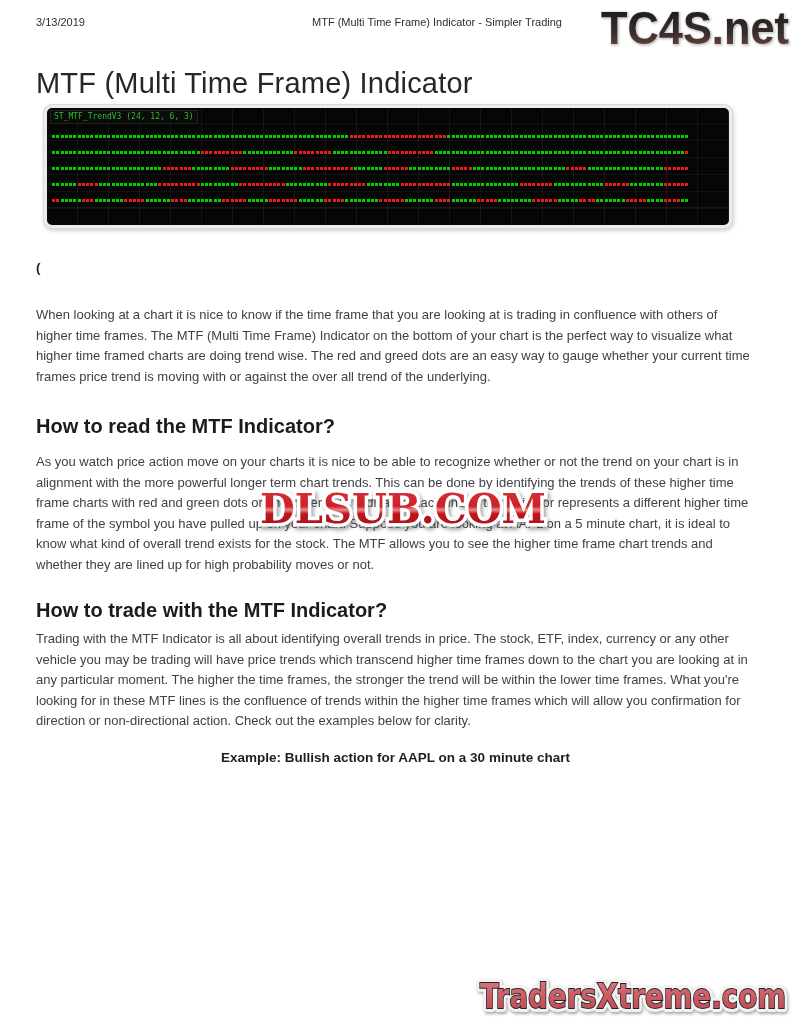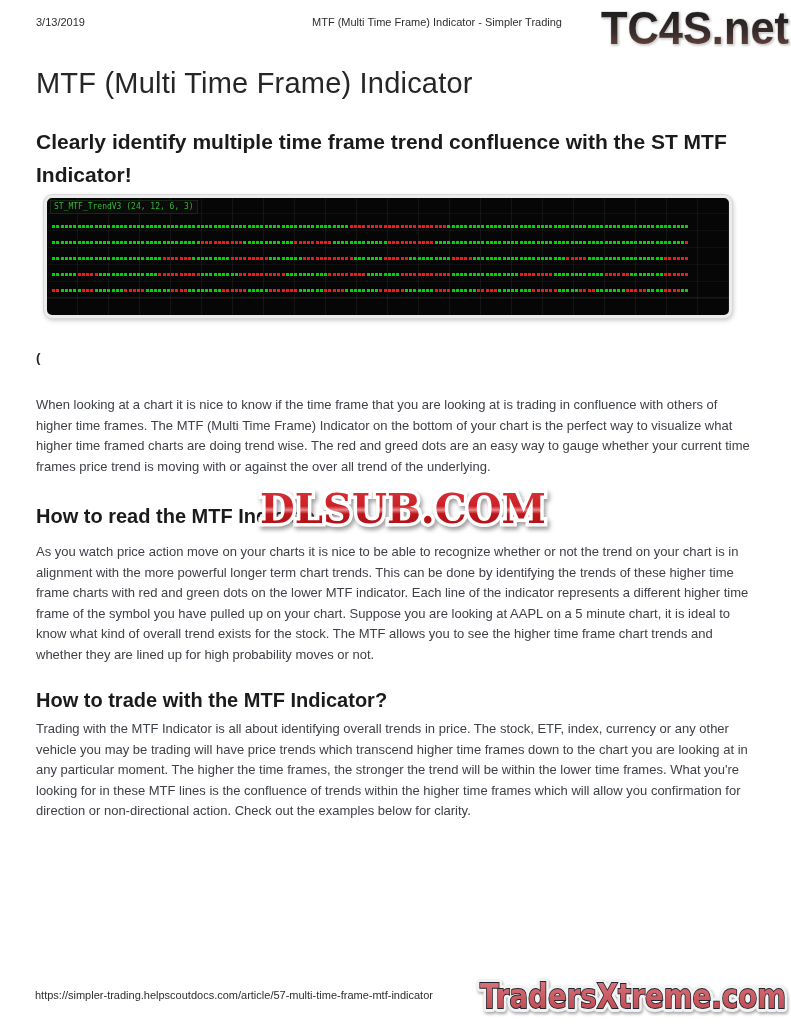--- a/index.html
+++ b/index.html
@@ -64,21 +64,20 @@
       </linearGradient>
     </defs>
     <text x="98" y="43" text-anchor="middle" font-family="Liberation Sans, sans-serif" font-weight="bold" font-size="46" textLength="188" lengthAdjust="spacingAndGlyphs" fill="url(#tcg)" stroke="#d9d9d9" stroke-width="1.1" paint-order="stroke">TC4S.net</text>
   </svg>
 
   <div class="content">
 
     <h1 class="doc-title">MTF (Multi Time Frame) Indicator</h1>
 
 
-    <h2 class="headline">Clearly identify multiple time frame trend confluence with the ST MTF Indicator!</h2>
 
     <div class="chart">
       <div class="plot"></div>
       <div class="axis-line"></div>
       <span class="chart-label">ST_MTF_TrendV3 (24, 12, 6, 3)</span>
       <div class="rows">
           <div class="dot-row"><span class="dot" style="background: rgb(0, 210, 0);"></span><span class="dot" style="background: rgb(0, 210, 0);"></span><span class="dot" style="background: rgb(0, 210, 0);"></span><span class="dot" style="background: rgb(0, 210, 0);"></span><span class="dot" style="background: rgb(0, 210, 0);"></span><span class="dot" style="background: rgb(0, 210, 0);"></span><span class="dot" style="background: rgb(0, 210, 0);"></span><span class="dot" style="background: rgb(0, 210, 0);"></span><span class="dot" style="background: rgb(0, 210, 0);"></span><span class="dot" style="background: rgb(0, 210, 0);"></span><span class="dot" style="background: rgb(0, 210, 0);"></span><span class="dot" style="background: rgb(0, 210, 0);"></span><span class="dot" style="background: rgb(0, 210, 0);"></span><span class="dot" style="background: rgb(0, 210, 0);"></span><span class="dot" style="background: rgb(0, 210, 0);"></span><span class="dot" style="background: rgb(0, 210, 0);"></span><span class="dot" style="background: rgb(0, 210, 0);"></span><span class="dot" style="background: rgb(0, 210, 0);"></span><span class="dot" style="background: rgb(0, 210, 0);"></span><span class="dot" style="background: rgb(0, 210, 0);"></span><span class="dot" style="background: rgb(0, 210, 0);"></span><span class="dot" style="background: rgb(0, 210, 0);"></span><span class="dot" style="background: rgb(0, 210, 0);"></span><span class="dot" style="background: rgb(0, 210, 0);"></span><span class="dot" style="background: rgb(0, 210, 0);"></span><span class="dot" style="background: rgb(0, 210, 0);"></span><span class="dot" style="background: rgb(0, 210, 0);"></span><span class="dot" style="background: rgb(0, 210, 0);"></span><span class="dot" style="background: rgb(0, 210, 0);"></span><span class="dot" style="background: rgb(0, 210, 0);"></span><span class="dot" style="background: rgb(0, 210, 0);"></span><span class="dot" style="background: rgb(0, 210, 0);"></span><span class="dot" style="background: rgb(0, 210, 0);"></span><span class="dot" style="background: rgb(0, 210, 0);"></span><span class="dot" style="background: rgb(0, 210, 0);"></span><span class="dot" style="background: rgb(0, 210, 0);"></span><span class="dot" style="background: rgb(0, 210, 0);"></span><span class="dot" style="background: rgb(0, 210, 0);"></span><span class="dot" style="background: rgb(0, 210, 0);"></span><span class="dot" style="background: rgb(0, 210, 0);"></span><span class="dot" style="background: rgb(0, 210, 0);"></span><span class="dot" style="background: rgb(0, 210, 0);"></span><span class="dot" style="background: rgb(0, 210, 0);"></span><span class="dot" style="background: rgb(0, 210, 0);"></span><span class="dot" style="background: rgb(0, 210, 0);"></span><span class="dot" style="background: rgb(0, 210, 0);"></span><span class="dot" style="background: rgb(0, 210, 0);"></span><span class="dot" style="background: rgb(0, 210, 0);"></span><span class="dot" style="background: rgb(0, 210, 0);"></span><span class="dot" style="background: rgb(0, 210, 0);"></span><span class="dot" style="background: rgb(0, 210, 0);"></span><span class="dot" style="background: rgb(0, 210, 0);"></span><span class="dot" style="background: rgb(0, 210, 0);"></span><span class="dot" style="background: rgb(0, 210, 0);"></span><span class="dot" style="background: rgb(0, 210, 0);"></span><span class="dot" style="background: rgb(0, 210, 0);"></span><span class="dot" style="background: rgb(0, 210, 0);"></span><span class="dot" style="background: rgb(0, 210, 0);"></span><span class="dot" style="background: rgb(0, 210, 0);"></span><span class="dot" style="background: rgb(0, 210, 0);"></span><span class="dot" style="background: rgb(0, 210, 0);"></span><span class="dot" style="background: rgb(0, 210, 0);"></span><span class="dot" style="background: rgb(0, 210, 0);"></span><span class="dot" style="background: rgb(0, 210, 0);"></span><span class="dot" style="background: rgb(0, 210, 0);"></span><span class="dot" style="background: rgb(0, 210, 0);"></span><span class="dot" style="background: rgb(0, 210, 0);"></span><span class="dot" style="background: rgb(0, 210, 0);"></span><span class="dot" style="background: rgb(0, 210, 0);"></span><span class="dot" style="background: rgb(0, 210, 0);"></span><span class="dot" style="background: rgb(238, 26, 26);"></span><span class="dot" style="background: rgb(238, 26, 26);"></span><span class="dot" style="background: rgb(238, 26, 26);"></span><span class="dot" style="background: rgb(238, 26, 26);"></span><span class="dot" style="background: rgb(238, 26, 26);"></span><span class="dot" style="background: rgb(238, 26, 26);"></span><span class="dot" style="background: rgb(238, 26, 26);"></span><span class="dot" style="background: rgb(238, 26, 26);"></span><span class="dot" style="background: rgb(238, 26, 26);"></span><span class="dot" style="background: rgb(238, 26, 26);"></span><span class="dot" style="background: rgb(238, 26, 26);"></span><span class="dot" style="background: rgb(238, 26, 26);"></span><span class="dot" style="background: rgb(238, 26, 26);"></span><span class="dot" style="background: rgb(238, 26, 26);"></span><span class="dot" style="background: rgb(238, 26, 26);"></span><span class="dot" style="background: rgb(238, 26, 26);"></span><span class="dot" style="background: rgb(238, 26, 26);"></span><span class="dot" style="background: rgb(238, 26, 26);"></span><span class="dot" style="background: rgb(238, 26, 26);"></span><span class="dot" style="background: rgb(238, 26, 26);"></span><span class="dot" style="background: rgb(238, 26, 26);"></span><span class="dot" style="background: rgb(238, 26, 26);"></span><span class="dot" style="background: rgb(238, 26, 26);"></span><span class="dot" style="background: rgb(0, 210, 0);"></span><span class="dot" style="background: rgb(0, 210, 0);"></span><span class="dot" style="background: rgb(0, 210, 0);"></span><span class="dot" style="background: rgb(0, 210, 0);"></span><span class="dot" style="background: rgb(0, 210, 0);"></span><span class="dot" style="background: rgb(0, 210, 0);"></span><span class="dot" style="background: rgb(0, 210, 0);"></span><span class="dot" style="background: rgb(0, 210, 0);"></span><span class="dot" style="background: rgb(0, 210, 0);"></span><span class="dot" style="background: rgb(0, 210, 0);"></span><span class="dot" style="background: rgb(0, 210, 0);"></span><span class="dot" style="background: rgb(0, 210, 0);"></span><span class="dot" style="background: rgb(0, 210, 0);"></span><span class="dot" style="background: rgb(0, 210, 0);"></span><span class="dot" style="background: rgb(0, 210, 0);"></span><span class="dot" style="background: rgb(0, 210, 0);"></span><span class="dot" style="background: rgb(0, 210, 0);"></span><span class="dot" style="background: rgb(0, 210, 0);"></span><span class="dot" style="background: rgb(0, 210, 0);"></span><span class="dot" style="background: rgb(0, 210, 0);"></span><span class="dot" style="background: rgb(0, 210, 0);"></span><span class="dot" style="background: rgb(0, 210, 0);"></span><span class="dot" style="background: rgb(0, 210, 0);"></span><span class="dot" style="background: rgb(0, 210, 0);"></span><span class="dot" style="background: rgb(0, 210, 0);"></span><span class="dot" style="background: rgb(0, 210, 0);"></span><span class="dot" style="background: rgb(0, 210, 0);"></span><span class="dot" style="background: rgb(0, 210, 0);"></span><span class="dot" style="background: rgb(0, 210, 0);"></span><span class="dot" style="background: rgb(0, 210, 0);"></span><span class="dot" style="background: rgb(0, 210, 0);"></span><span class="dot" style="background: rgb(0, 210, 0);"></span><span class="dot" style="background: rgb(0, 210, 0);"></span><span class="dot" style="background: rgb(0, 210, 0);"></span><span class="dot" style="background: rgb(0, 210, 0);"></span><span class="dot" style="background: rgb(0, 210, 0);"></span><span class="dot" style="background: rgb(0, 210, 0);"></span><span class="dot" style="background: rgb(0, 210, 0);"></span><span class="dot" style="background: rgb(0, 210, 0);"></span><span class="dot" style="background: rgb(0, 210, 0);"></span><span class="dot" style="background: rgb(0, 210, 0);"></span><span class="dot" style="background: rgb(0, 210, 0);"></span><span class="dot" style="background: rgb(0, 210, 0);"></span><span class="dot" style="background: rgb(0, 210, 0);"></span><span class="dot" style="background: rgb(0, 210, 0);"></span><span class="dot" style="background: rgb(0, 210, 0);"></span><span class="dot" style="background: rgb(0, 210, 0);"></span><span class="dot" style="background: rgb(0, 210, 0);"></span><span class="dot" style="background: rgb(0, 210, 0);"></span><span class="dot" style="background: rgb(0, 210, 0);"></span><span class="dot" style="background: rgb(0, 210, 0);"></span><span class="dot" style="background: rgb(0, 210, 0);"></span><span class="dot" style="background: rgb(0, 210, 0);"></span><span class="dot" style="background: rgb(0, 210, 0);"></span><span class="dot" style="background: rgb(0, 210, 0);"></span><span class="dot" style="background: rgb(0, 210, 0);"></span><span class="dot" style="background: rgb(0, 210, 0);"></span></div>
           <div class="dot-row"><span class="dot" style="background: rgb(0, 210, 0);"></span><span class="dot" style="background: rgb(0, 210, 0);"></span><span class="dot" style="background: rgb(0, 210, 0);"></span><span class="dot" style="background: rgb(0, 210, 0);"></span><span class="dot" style="background: rgb(0, 210, 0);"></span><span class="dot" style="background: rgb(0, 210, 0);"></span><span class="dot" style="background: rgb(0, 210, 0);"></span><span class="dot" style="background: rgb(0, 210, 0);"></span><span class="dot" style="background: rgb(0, 210, 0);"></span><span class="dot" style="background: rgb(0, 210, 0);"></span><span class="dot" style="background: rgb(0, 210, 0);"></span><span class="dot" style="background: rgb(0, 210, 0);"></span><span class="dot" style="background: rgb(0, 210, 0);"></span><span class="dot" style="background: rgb(0, 210, 0);"></span><span class="dot" style="background: rgb(0, 210, 0);"></span><span class="dot" style="background: rgb(0, 210, 0);"></span><span class="dot" style="background: rgb(0, 210, 0);"></span><span class="dot" style="background: rgb(0, 210, 0);"></span><span class="dot" style="background: rgb(0, 210, 0);"></span><span class="dot" style="background: rgb(0, 210, 0);"></span><span class="dot" style="background: rgb(0, 210, 0);"></span><span class="dot" style="background: rgb(0, 210, 0);"></span><span class="dot" style="background: rgb(0, 210, 0);"></span><span class="dot" style="background: rgb(0, 210, 0);"></span><span class="dot" style="background: rgb(0, 210, 0);"></span><span class="dot" style="background: rgb(0, 210, 0);"></span><span class="dot" style="background: rgb(0, 210, 0);"></span><span class="dot" style="background: rgb(0, 210, 0);"></span><span class="dot" style="background: rgb(0, 210, 0);"></span><span class="dot" style="background: rgb(0, 210, 0);"></span><span class="dot" style="background: rgb(0, 210, 0);"></span><span class="dot" style="background: rgb(0, 210, 0);"></span><span class="dot" style="background: rgb(0, 210, 0);"></span><span class="dot" style="background: rgb(0, 210, 0);"></span><span class="dot" style="background: rgb(0, 210, 0);"></span><span class="dot" style="background: rgb(238, 26, 26);"></span><span class="dot" style="background: rgb(238, 26, 26);"></span><span class="dot" style="background: rgb(238, 26, 26);"></span><span class="dot" style="background: rgb(238, 26, 26);"></span><span class="dot" style="background: rgb(238, 26, 26);"></span><span class="dot" style="background: rgb(238, 26, 26);"></span><span class="dot" style="background: rgb(238, 26, 26);"></span><span class="dot" style="background: rgb(238, 26, 26);"></span><span class="dot" style="background: rgb(238, 26, 26);"></span><span class="dot" style="background: rgb(238, 26, 26);"></span><span class="dot" style="background: rgb(0, 210, 0);"></span><span class="dot" style="background: rgb(0, 210, 0);"></span><span class="dot" style="background: rgb(0, 210, 0);"></span><span class="dot" style="background: rgb(0, 210, 0);"></span><span class="dot" style="background: rgb(0, 210, 0);"></span><span class="dot" style="background: rgb(0, 210, 0);"></span><span class="dot" style="background: rgb(0, 210, 0);"></span><span class="dot" style="background: rgb(0, 210, 0);"></span><span class="dot" style="background: rgb(0, 210, 0);"></span><span class="dot" style="background: rgb(0, 210, 0);"></span><span class="dot" style="background: rgb(0, 210, 0);"></span><span class="dot" style="background: rgb(0, 210, 0);"></span><span class="dot" style="background: rgb(238, 26, 26);"></span><span class="dot" style="background: rgb(238, 26, 26);"></span><span class="dot" style="background: rgb(238, 26, 26);"></span><span class="dot" style="background: rgb(238, 26, 26);"></span><span class="dot" style="background: rgb(238, 26, 26);"></span><span class="dot" style="background: rgb(238, 26, 26);"></span><span class="dot" style="background: rgb(238, 26, 26);"></span><span class="dot" style="background: rgb(238, 26, 26);"></span><span class="dot" style="background: rgb(238, 26, 26);"></span><span class="dot" style="background: rgb(0, 210, 0);"></span><span class="dot" style="background: rgb(0, 210, 0);"></span><span class="dot" style="background: rgb(0, 210, 0);"></span><span class="dot" style="background: rgb(0, 210, 0);"></span><span class="dot" style="background: rgb(0, 210, 0);"></span><span class="dot" style="background: rgb(0, 210, 0);"></span><span class="dot" style="background: rgb(0, 210, 0);"></span><span class="dot" style="background: rgb(0, 210, 0);"></span><span class="dot" style="background: rgb(0, 210, 0);"></span><span class="dot" style="background: rgb(0, 210, 0);"></span><span class="dot" style="background: rgb(0, 210, 0);"></span><span class="dot" style="background: rgb(0, 210, 0);"></span><span class="dot" style="background: rgb(0, 210, 0);"></span><span class="dot" style="background: rgb(238, 26, 26);"></span><span class="dot" style="background: rgb(238, 26, 26);"></span><span class="dot" style="background: rgb(238, 26, 26);"></span><span class="dot" style="background: rgb(238, 26, 26);"></span><span class="dot" style="background: rgb(238, 26, 26);"></span><span class="dot" style="background: rgb(238, 26, 26);"></span><span class="dot" style="background: rgb(238, 26, 26);"></span><span class="dot" style="background: rgb(238, 26, 26);"></span><span class="dot" style="background: rgb(238, 26, 26);"></span><span class="dot" style="background: rgb(238, 26, 26);"></span><span class="dot" style="background: rgb(238, 26, 26);"></span><span class="dot" style="background: rgb(0, 210, 0);"></span><span class="dot" style="background: rgb(0, 210, 0);"></span><span class="dot" style="background: rgb(0, 210, 0);"></span><span class="dot" style="background: rgb(0, 210, 0);"></span><span class="dot" style="background: rgb(0, 210, 0);"></span><span class="dot" style="background: rgb(0, 210, 0);"></span><span class="dot" style="background: rgb(0, 210, 0);"></span><span class="dot" style="background: rgb(0, 210, 0);"></span><span class="dot" style="background: rgb(0, 210, 0);"></span><span class="dot" style="background: rgb(0, 210, 0);"></span><span class="dot" style="background: rgb(0, 210, 0);"></span><span class="dot" style="background: rgb(0, 210, 0);"></span><span class="dot" style="background: rgb(0, 210, 0);"></span><span class="dot" style="background: rgb(0, 210, 0);"></span><span class="dot" style="background: rgb(0, 210, 0);"></span><span class="dot" style="background: rgb(0, 210, 0);"></span><span class="dot" style="background: rgb(0, 210, 0);"></span><span class="dot" style="background: rgb(0, 210, 0);"></span><span class="dot" style="background: rgb(0, 210, 0);"></span><span class="dot" style="background: rgb(0, 210, 0);"></span><span class="dot" style="background: rgb(0, 210, 0);"></span><span class="dot" style="background: rgb(0, 210, 0);"></span><span class="dot" style="background: rgb(0, 210, 0);"></span><span class="dot" style="background: rgb(0, 210, 0);"></span><span class="dot" style="background: rgb(0, 210, 0);"></span><span class="dot" style="background: rgb(0, 210, 0);"></span><span class="dot" style="background: rgb(0, 210, 0);"></span><span class="dot" style="background: rgb(0, 210, 0);"></span><span class="dot" style="background: rgb(0, 210, 0);"></span><span class="dot" style="background: rgb(0, 210, 0);"></span><span class="dot" style="background: rgb(0, 210, 0);"></span><span class="dot" style="background: rgb(0, 210, 0);"></span><span class="dot" style="background: rgb(0, 210, 0);"></span><span class="dot" style="background: rgb(0, 210, 0);"></span><span class="dot" style="background: rgb(0, 210, 0);"></span><span class="dot" style="background: rgb(0, 210, 0);"></span><span class="dot" style="background: rgb(0, 210, 0);"></span><span class="dot" style="background: rgb(0, 210, 0);"></span><span class="dot" style="background: rgb(0, 210, 0);"></span><span class="dot" style="background: rgb(0, 210, 0);"></span><span class="dot" style="background: rgb(0, 210, 0);"></span><span class="dot" style="background: rgb(0, 210, 0);"></span><span class="dot" style="background: rgb(0, 210, 0);"></span><span class="dot" style="background: rgb(0, 210, 0);"></span><span class="dot" style="background: rgb(0, 210, 0);"></span><span class="dot" style="background: rgb(0, 210, 0);"></span><span class="dot" style="background: rgb(0, 210, 0);"></span><span class="dot" style="background: rgb(0, 210, 0);"></span><span class="dot" style="background: rgb(0, 210, 0);"></span><span class="dot" style="background: rgb(0, 210, 0);"></span><span class="dot" style="background: rgb(0, 210, 0);"></span><span class="dot" style="background: rgb(0, 210, 0);"></span><span class="dot" style="background: rgb(0, 210, 0);"></span><span class="dot" style="background: rgb(0, 210, 0);"></span><span class="dot" style="background: rgb(0, 210, 0);"></span><span class="dot" style="background: rgb(0, 210, 0);"></span><span class="dot" style="background: rgb(0, 210, 0);"></span><span class="dot" style="background: rgb(0, 210, 0);"></span><span class="dot" style="background: rgb(0, 210, 0);"></span><span class="dot" style="background: rgb(238, 26, 26);"></span></div>
           <div class="dot-row"><span class="dot" style="background: rgb(0, 210, 0);"></span><span class="dot" style="background: rgb(0, 210, 0);"></span><span class="dot" style="background: rgb(0, 210, 0);"></span><span class="dot" style="background: rgb(0, 210, 0);"></span><span class="dot" style="background: rgb(0, 210, 0);"></span><span class="dot" style="background: rgb(0, 210, 0);"></span><span class="dot" style="background: rgb(0, 210, 0);"></span><span class="dot" style="background: rgb(0, 210, 0);"></span><span class="dot" style="background: rgb(0, 210, 0);"></span><span class="dot" style="background: rgb(0, 210, 0);"></span><span class="dot" style="background: rgb(0, 210, 0);"></span><span class="dot" style="background: rgb(0, 210, 0);"></span><span class="dot" style="background: rgb(0, 210, 0);"></span><span class="dot" style="background: rgb(0, 210, 0);"></span><span class="dot" style="background: rgb(0, 210, 0);"></span><span class="dot" style="background: rgb(0, 210, 0);"></span><span class="dot" style="background: rgb(0, 210, 0);"></span><span class="dot" style="background: rgb(0, 210, 0);"></span><span class="dot" style="background: rgb(0, 210, 0);"></span><span class="dot" style="background: rgb(0, 210, 0);"></span><span class="dot" style="background: rgb(0, 210, 0);"></span><span class="dot" style="background: rgb(0, 210, 0);"></span><span class="dot" style="background: rgb(0, 210, 0);"></span><span class="dot" style="background: rgb(0, 210, 0);"></span><span class="dot" style="background: rgb(0, 210, 0);"></span><span class="dot" style="background: rgb(0, 210, 0);"></span><span class="dot" style="background: rgb(238, 26, 26);"></span><span class="dot" style="background: rgb(238, 26, 26);"></span><span class="dot" style="background: rgb(238, 26, 26);"></span><span class="dot" style="background: rgb(238, 26, 26);"></span><span class="dot" style="background: rgb(238, 26, 26);"></span><span class="dot" style="background: rgb(238, 26, 26);"></span><span class="dot" style="background: rgb(238, 26, 26);"></span><span class="dot" style="background: rgb(0, 210, 0);"></span><span class="dot" style="background: rgb(0, 210, 0);"></span><span class="dot" style="background: rgb(0, 210, 0);"></span><span class="dot" style="background: rgb(0, 210, 0);"></span><span class="dot" style="background: rgb(0, 210, 0);"></span><span class="dot" style="background: rgb(0, 210, 0);"></span><span class="dot" style="background: rgb(0, 210, 0);"></span><span class="dot" style="background: rgb(0, 210, 0);"></span><span class="dot" style="background: rgb(0, 210, 0);"></span><span class="dot" style="background: rgb(238, 26, 26);"></span><span class="dot" style="background: rgb(238, 26, 26);"></span><span class="dot" style="background: rgb(238, 26, 26);"></span><span class="dot" style="background: rgb(238, 26, 26);"></span><span class="dot" style="background: rgb(238, 26, 26);"></span><span class="dot" style="background: rgb(238, 26, 26);"></span><span class="dot" style="background: rgb(238, 26, 26);"></span><span class="dot" style="background: rgb(238, 26, 26);"></span><span class="dot" style="background: rgb(238, 26, 26);"></span><span class="dot" style="background: rgb(0, 210, 0);"></span><span class="dot" style="background: rgb(0, 210, 0);"></span><span class="dot" style="background: rgb(0, 210, 0);"></span><span class="dot" style="background: rgb(0, 210, 0);"></span><span class="dot" style="background: rgb(0, 210, 0);"></span><span class="dot" style="background: rgb(0, 210, 0);"></span><span class="dot" style="background: rgb(0, 210, 0);"></span><span class="dot" style="background: rgb(0, 210, 0);"></span><span class="dot" style="background: rgb(238, 26, 26);"></span><span class="dot" style="background: rgb(238, 26, 26);"></span><span class="dot" style="background: rgb(238, 26, 26);"></span><span class="dot" style="background: rgb(238, 26, 26);"></span><span class="dot" style="background: rgb(238, 26, 26);"></span><span class="dot" style="background: rgb(238, 26, 26);"></span><span class="dot" style="background: rgb(238, 26, 26);"></span><span class="dot" style="background: rgb(238, 26, 26);"></span><span class="dot" style="background: rgb(238, 26, 26);"></span><span class="dot" style="background: rgb(238, 26, 26);"></span><span class="dot" style="background: rgb(238, 26, 26);"></span><span class="dot" style="background: rgb(238, 26, 26);"></span><span class="dot" style="background: rgb(0, 210, 0);"></span><span class="dot" style="background: rgb(0, 210, 0);"></span><span class="dot" style="background: rgb(0, 210, 0);"></span><span class="dot" style="background: rgb(0, 210, 0);"></span><span class="dot" style="background: rgb(0, 210, 0);"></span><span class="dot" style="background: rgb(0, 210, 0);"></span><span class="dot" style="background: rgb(0, 210, 0);"></span><span class="dot" style="background: rgb(238, 26, 26);"></span><span class="dot" style="background: rgb(238, 26, 26);"></span><span class="dot" style="background: rgb(238, 26, 26);"></span><span class="dot" style="background: rgb(238, 26, 26);"></span><span class="dot" style="background: rgb(238, 26, 26);"></span><span class="dot" style="background: rgb(238, 26, 26);"></span><span class="dot" style="background: rgb(0, 210, 0);"></span><span class="dot" style="background: rgb(0, 210, 0);"></span><span class="dot" style="background: rgb(0, 210, 0);"></span><span class="dot" style="background: rgb(0, 210, 0);"></span><span class="dot" style="background: rgb(0, 210, 0);"></span><span class="dot" style="background: rgb(0, 210, 0);"></span><span class="dot" style="background: rgb(0, 210, 0);"></span><span class="dot" style="background: rgb(0, 210, 0);"></span><span class="dot" style="background: rgb(0, 210, 0);"></span><span class="dot" style="background: rgb(0, 210, 0);"></span><span class="dot" style="background: rgb(238, 26, 26);"></span><span class="dot" style="background: rgb(238, 26, 26);"></span><span class="dot" style="background: rgb(238, 26, 26);"></span><span class="dot" style="background: rgb(238, 26, 26);"></span><span class="dot" style="background: rgb(238, 26, 26);"></span><span class="dot" style="background: rgb(0, 210, 0);"></span><span class="dot" style="background: rgb(0, 210, 0);"></span><span class="dot" style="background: rgb(0, 210, 0);"></span><span class="dot" style="background: rgb(0, 210, 0);"></span><span class="dot" style="background: rgb(0, 210, 0);"></span><span class="dot" style="background: rgb(0, 210, 0);"></span><span class="dot" style="background: rgb(0, 210, 0);"></span><span class="dot" style="background: rgb(0, 210, 0);"></span><span class="dot" style="background: rgb(0, 210, 0);"></span><span class="dot" style="background: rgb(0, 210, 0);"></span><span class="dot" style="background: rgb(0, 210, 0);"></span><span class="dot" style="background: rgb(0, 210, 0);"></span><span class="dot" style="background: rgb(0, 210, 0);"></span><span class="dot" style="background: rgb(0, 210, 0);"></span><span class="dot" style="background: rgb(0, 210, 0);"></span><span class="dot" style="background: rgb(0, 210, 0);"></span><span class="dot" style="background: rgb(0, 210, 0);"></span><span class="dot" style="background: rgb(0, 210, 0);"></span><span class="dot" style="background: rgb(0, 210, 0);"></span><span class="dot" style="background: rgb(0, 210, 0);"></span><span class="dot" style="background: rgb(0, 210, 0);"></span><span class="dot" style="background: rgb(0, 210, 0);"></span><span class="dot" style="background: rgb(238, 26, 26);"></span><span class="dot" style="background: rgb(238, 26, 26);"></span><span class="dot" style="background: rgb(238, 26, 26);"></span><span class="dot" style="background: rgb(238, 26, 26);"></span><span class="dot" style="background: rgb(238, 26, 26);"></span><span class="dot" style="background: rgb(0, 210, 0);"></span><span class="dot" style="background: rgb(0, 210, 0);"></span><span class="dot" style="background: rgb(0, 210, 0);"></span><span class="dot" style="background: rgb(0, 210, 0);"></span><span class="dot" style="background: rgb(0, 210, 0);"></span><span class="dot" style="background: rgb(0, 210, 0);"></span><span class="dot" style="background: rgb(0, 210, 0);"></span><span class="dot" style="background: rgb(0, 210, 0);"></span><span class="dot" style="background: rgb(0, 210, 0);"></span><span class="dot" style="background: rgb(0, 210, 0);"></span><span class="dot" style="background: rgb(0, 210, 0);"></span><span class="dot" style="background: rgb(0, 210, 0);"></span><span class="dot" style="background: rgb(0, 210, 0);"></span><span class="dot" style="background: rgb(0, 210, 0);"></span><span class="dot" style="background: rgb(0, 210, 0);"></span><span class="dot" style="background: rgb(0, 210, 0);"></span><span class="dot" style="background: rgb(0, 210, 0);"></span><span class="dot" style="background: rgb(0, 210, 0);"></span><span class="dot" style="background: rgb(238, 26, 26);"></span><span class="dot" style="background: rgb(238, 26, 26);"></span><span class="dot" style="background: rgb(238, 26, 26);"></span><span class="dot" style="background: rgb(238, 26, 26);"></span><span class="dot" style="background: rgb(238, 26, 26);"></span><span class="dot" style="background: rgb(238, 26, 26);"></span></div>
           <div class="dot-row"><span class="dot" style="background: rgb(0, 210, 0);"></span><span class="dot" style="background: rgb(0, 210, 0);"></span><span class="dot" style="background: rgb(0, 210, 0);"></span><span class="dot" style="background: rgb(0, 210, 0);"></span><span class="dot" style="background: rgb(0, 210, 0);"></span><span class="dot" style="background: rgb(0, 210, 0);"></span><span class="dot" style="background: rgb(238, 26, 26);"></span><span class="dot" style="background: rgb(238, 26, 26);"></span><span class="dot" style="background: rgb(238, 26, 26);"></span><span class="dot" style="background: rgb(238, 26, 26);"></span><span class="dot" style="background: rgb(238, 26, 26);"></span><span class="dot" style="background: rgb(0, 210, 0);"></span><span class="dot" style="background: rgb(0, 210, 0);"></span><span class="dot" style="background: rgb(0, 210, 0);"></span><span class="dot" style="background: rgb(0, 210, 0);"></span><span class="dot" style="background: rgb(0, 210, 0);"></span><span class="dot" style="background: rgb(0, 210, 0);"></span><span class="dot" style="background: rgb(0, 210, 0);"></span><span class="dot" style="background: rgb(0, 210, 0);"></span><span class="dot" style="background: rgb(0, 210, 0);"></span><span class="dot" style="background: rgb(0, 210, 0);"></span><span class="dot" style="background: rgb(0, 210, 0);"></span><span class="dot" style="background: rgb(0, 210, 0);"></span><span class="dot" style="background: rgb(0, 210, 0);"></span><span class="dot" style="background: rgb(0, 210, 0);"></span><span class="dot" style="background: rgb(238, 26, 26);"></span><span class="dot" style="background: rgb(238, 26, 26);"></span><span class="dot" style="background: rgb(238, 26, 26);"></span><span class="dot" style="background: rgb(238, 26, 26);"></span><span class="dot" style="background: rgb(238, 26, 26);"></span><span class="dot" style="background: rgb(238, 26, 26);"></span><span class="dot" style="background: rgb(238, 26, 26);"></span><span class="dot" style="background: rgb(238, 26, 26);"></span><span class="dot" style="background: rgb(238, 26, 26);"></span><span class="dot" style="background: rgb(238, 26, 26);"></span><span class="dot" style="background: rgb(0, 210, 0);"></span><span class="dot" style="background: rgb(0, 210, 0);"></span><span class="dot" style="background: rgb(0, 210, 0);"></span><span class="dot" style="background: rgb(0, 210, 0);"></span><span class="dot" style="background: rgb(0, 210, 0);"></span><span class="dot" style="background: rgb(0, 210, 0);"></span><span class="dot" style="background: rgb(0, 210, 0);"></span><span class="dot" style="background: rgb(0, 210, 0);"></span><span class="dot" style="background: rgb(0, 210, 0);"></span><span class="dot" style="background: rgb(238, 26, 26);"></span><span class="dot" style="background: rgb(238, 26, 26);"></span><span class="dot" style="background: rgb(238, 26, 26);"></span><span class="dot" style="background: rgb(238, 26, 26);"></span><span class="dot" style="background: rgb(238, 26, 26);"></span><span class="dot" style="background: rgb(238, 26, 26);"></span><span class="dot" style="background: rgb(238, 26, 26);"></span><span class="dot" style="background: rgb(238, 26, 26);"></span><span class="dot" style="background: rgb(238, 26, 26);"></span><span class="dot" style="background: rgb(238, 26, 26);"></span><span class="dot" style="background: rgb(238, 26, 26);"></span><span class="dot" style="background: rgb(0, 210, 0);"></span><span class="dot" style="background: rgb(0, 210, 0);"></span><span class="dot" style="background: rgb(0, 210, 0);"></span><span class="dot" style="background: rgb(0, 210, 0);"></span><span class="dot" style="background: rgb(0, 210, 0);"></span><span class="dot" style="background: rgb(0, 210, 0);"></span><span class="dot" style="background: rgb(0, 210, 0);"></span><span class="dot" style="background: rgb(0, 210, 0);"></span><span class="dot" style="background: rgb(0, 210, 0);"></span><span class="dot" style="background: rgb(0, 210, 0);"></span><span class="dot" style="background: rgb(238, 26, 26);"></span><span class="dot" style="background: rgb(238, 26, 26);"></span><span class="dot" style="background: rgb(238, 26, 26);"></span><span class="dot" style="background: rgb(238, 26, 26);"></span><span class="dot" style="background: rgb(238, 26, 26);"></span><span class="dot" style="background: rgb(238, 26, 26);"></span><span class="dot" style="background: rgb(238, 26, 26);"></span><span class="dot" style="background: rgb(238, 26, 26);"></span><span class="dot" style="background: rgb(238, 26, 26);"></span><span class="dot" style="background: rgb(0, 210, 0);"></span><span class="dot" style="background: rgb(0, 210, 0);"></span><span class="dot" style="background: rgb(0, 210, 0);"></span><span class="dot" style="background: rgb(0, 210, 0);"></span><span class="dot" style="background: rgb(0, 210, 0);"></span><span class="dot" style="background: rgb(0, 210, 0);"></span><span class="dot" style="background: rgb(0, 210, 0);"></span><span class="dot" style="background: rgb(0, 210, 0);"></span><span class="dot" style="background: rgb(238, 26, 26);"></span><span class="dot" style="background: rgb(238, 26, 26);"></span><span class="dot" style="background: rgb(238, 26, 26);"></span><span class="dot" style="background: rgb(238, 26, 26);"></span><span class="dot" style="background: rgb(238, 26, 26);"></span><span class="dot" style="background: rgb(238, 26, 26);"></span><span class="dot" style="background: rgb(238, 26, 26);"></span><span class="dot" style="background: rgb(238, 26, 26);"></span><span class="dot" style="background: rgb(238, 26, 26);"></span><span class="dot" style="background: rgb(238, 26, 26);"></span><span class="dot" style="background: rgb(238, 26, 26);"></span><span class="dot" style="background: rgb(238, 26, 26);"></span><span class="dot" style="background: rgb(0, 210, 0);"></span><span class="dot" style="background: rgb(0, 210, 0);"></span><span class="dot" style="background: rgb(0, 210, 0);"></span><span class="dot" style="background: rgb(0, 210, 0);"></span><span class="dot" style="background: rgb(0, 210, 0);"></span><span class="dot" style="background: rgb(0, 210, 0);"></span><span class="dot" style="background: rgb(0, 210, 0);"></span><span class="dot" style="background: rgb(0, 210, 0);"></span><span class="dot" style="background: rgb(0, 210, 0);"></span><span class="dot" style="background: rgb(0, 210, 0);"></span><span class="dot" style="background: rgb(0, 210, 0);"></span><span class="dot" style="background: rgb(0, 210, 0);"></span><span class="dot" style="background: rgb(0, 210, 0);"></span><span class="dot" style="background: rgb(0, 210, 0);"></span><span class="dot" style="background: rgb(0, 210, 0);"></span><span class="dot" style="background: rgb(0, 210, 0);"></span><span class="dot" style="background: rgb(238, 26, 26);"></span><span class="dot" style="background: rgb(238, 26, 26);"></span><span class="dot" style="background: rgb(238, 26, 26);"></span><span class="dot" style="background: rgb(238, 26, 26);"></span><span class="dot" style="background: rgb(238, 26, 26);"></span><span class="dot" style="background: rgb(238, 26, 26);"></span><span class="dot" style="background: rgb(238, 26, 26);"></span><span class="dot" style="background: rgb(238, 26, 26);"></span><span class="dot" style="background: rgb(0, 210, 0);"></span><span class="dot" style="background: rgb(0, 210, 0);"></span><span class="dot" style="background: rgb(0, 210, 0);"></span><span class="dot" style="background: rgb(0, 210, 0);"></span><span class="dot" style="background: rgb(0, 210, 0);"></span><span class="dot" style="background: rgb(0, 210, 0);"></span><span class="dot" style="background: rgb(0, 210, 0);"></span><span class="dot" style="background: rgb(0, 210, 0);"></span><span class="dot" style="background: rgb(0, 210, 0);"></span><span class="dot" style="background: rgb(0, 210, 0);"></span><span class="dot" style="background: rgb(0, 210, 0);"></span><span class="dot" style="background: rgb(0, 210, 0);"></span><span class="dot" style="background: rgb(238, 26, 26);"></span><span class="dot" style="background: rgb(238, 26, 26);"></span><span class="dot" style="background: rgb(238, 26, 26);"></span><span class="dot" style="background: rgb(238, 26, 26);"></span><span class="dot" style="background: rgb(238, 26, 26);"></span><span class="dot" style="background: rgb(238, 26, 26);"></span><span class="dot" style="background: rgb(0, 210, 0);"></span><span class="dot" style="background: rgb(0, 210, 0);"></span><span class="dot" style="background: rgb(0, 210, 0);"></span><span class="dot" style="background: rgb(0, 210, 0);"></span><span class="dot" style="background: rgb(0, 210, 0);"></span><span class="dot" style="background: rgb(0, 210, 0);"></span><span class="dot" style="background: rgb(0, 210, 0);"></span><span class="dot" style="background: rgb(0, 210, 0);"></span><span class="dot" style="background: rgb(238, 26, 26);"></span><span class="dot" style="background: rgb(238, 26, 26);"></span><span class="dot" style="background: rgb(238, 26, 26);"></span><span class="dot" style="background: rgb(238, 26, 26);"></span><span class="dot" style="background: rgb(238, 26, 26);"></span><span class="dot" style="background: rgb(238, 26, 26);"></span></div>
@@ -92,20 +91,21 @@
     </p>
 
     <p class="body">When looking at a chart it is nice to know if the time frame that you are looking at is trading in confluence with others of higher time frames. The MTF (Multi Time Frame) Indicator on the bottom of your chart is the perfect way to visualize what higher time framed charts are doing trend wise. The red and greed dots are an easy way to gauge whether your current time frames price trend is moving with or against the over all trend of the underlying.</p>
 
     <h2 class="section mt-b">How to read the MTF Indicator?</h2>
     <p class="body p2">As you watch price action move on your charts it is nice to be able to recognize whether or not the trend on your chart is in alignment with the more powerful longer term chart trends. This can be done by identifying the trends of these higher time frame charts with red and green dots on the lower MTF indicator. Each line of the indicator represents a different higher time frame of the symbol you have pulled up on your chart. Suppose you are looking at AAPL on a 5 minute chart, it is ideal to know what kind of overall trend exists for the stock. The MTF allows you to see the higher time frame chart trends and whether they are lined up for high probability moves or not.</p>
 
     <h2 class="section mt-c">How to trade with the MTF Indicator?</h2>
     <p class="body">Trading with the MTF Indicator is all about identifying overall trends in price. The stock, ETF, index, currency or any other vehicle you may be trading will have price trends which transcend higher time frames down to the chart you are looking at in any particular moment. The higher the time frames, the stronger the trend will be within the lower time frames. What you're looking for in these MTF lines is the confluence of trends within the higher time frames which will allow you confirmation for direction or non-directional action. Check out the examples below for clarity.</p>
 
+    <p class="example">Example: Bullish action for AAPL on a 30 minute chart</p>
   </div>
 
   <svg class="wm wm-dlsub" width="302" height="62" viewBox="0 0 302 62">
     <defs>
       <linearGradient id="dlg" x1="0" y1="0" x2="0" y2="1">
         <stop offset="0" stop-color="#d8363c"></stop>
         <stop offset="0.44" stop-color="#cc2026"></stop>
         <stop offset="0.52" stop-color="#e8888c"></stop>
         <stop offset="0.6" stop-color="#bd161c"></stop>
         <stop offset="1" stop-color="#a61016"></stop>
@@ -119,14 +119,13 @@
       <linearGradient id="txg" x1="0" y1="0" x2="0" y2="1">
         <stop offset="0" stop-color="#d97b83"></stop>
         <stop offset="0.55" stop-color="#cb5960"></stop>
         <stop offset="1" stop-color="#b8474f"></stop>
       </linearGradient>
     </defs>
     <text x="161" y="37" text-anchor="middle" font-family="DejaVu Sans, Liberation Sans, sans-serif" font-weight="bold" font-size="33" textLength="306" lengthAdjust="spacingAndGlyphs" fill="none" stroke="#f2f2f2" stroke-width="8" stroke-linejoin="round">TradersXtreme.com</text>
     <text x="161" y="37" text-anchor="middle" font-family="DejaVu Sans, Liberation Sans, sans-serif" font-weight="bold" font-size="33" textLength="306" lengthAdjust="spacingAndGlyphs" fill="url(#txg)" stroke="#23242e" stroke-width="1.8" paint-order="stroke">TradersXtreme.com</text>
   </svg>
 
-  <span class="ftr-url">https://simpler-trading.helpscoutdocs.com/article/57-multi-time-frame-mtf-indicator</span>
 </div>
 
 </body></html>

